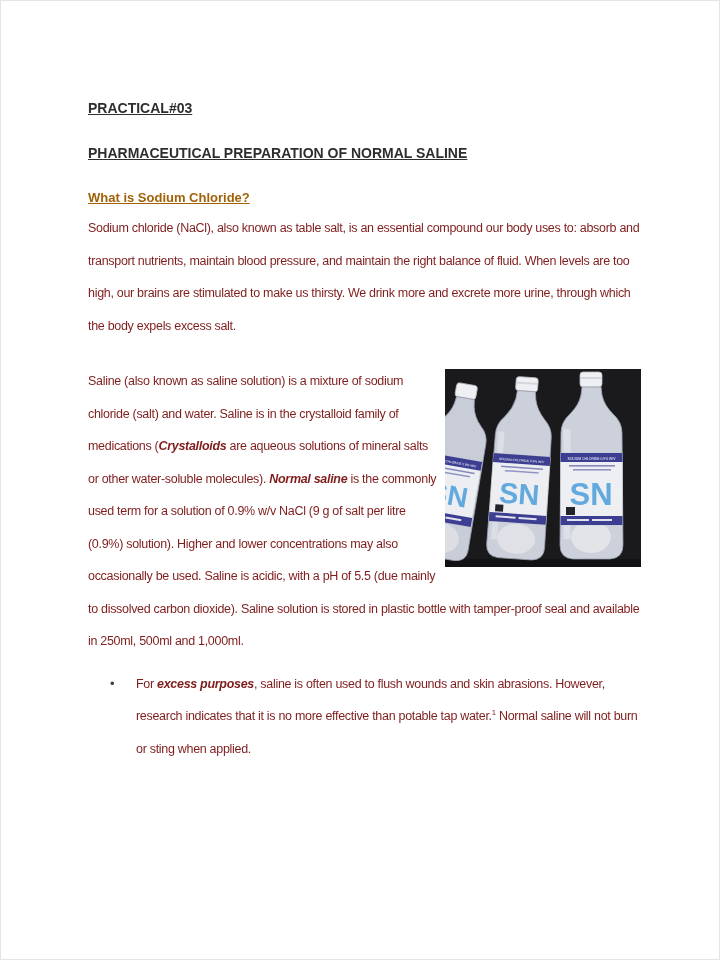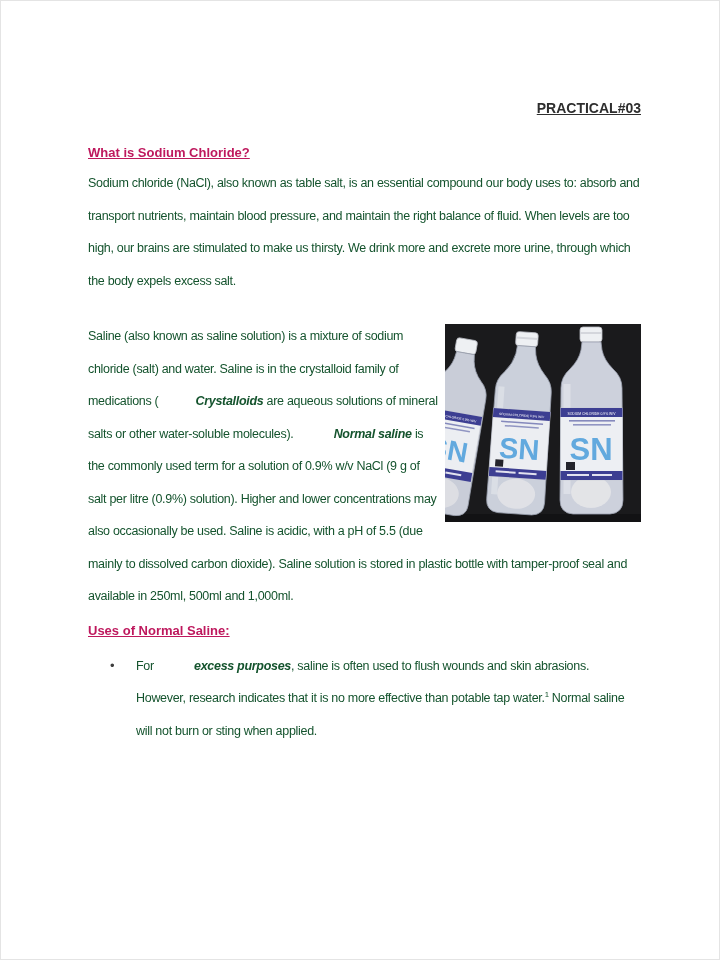--- a/index.html
+++ b/index.html
@@ -4,55 +4,56 @@
 <style>
   html,body{margin:0;padding:0;background:#ffffff;}
   .page{
     position:relative;width:720px;height:960px;background:#ffffff;
     box-shadow:inset 0 0 0 1px #e4e4e4;overflow:hidden;
     font-family:"Liberation Sans", sans-serif;color:#3d3d3d;
   }
   .content{position:absolute;left:88px;top:100px;width:553px;}
   .h1{
     font-size:14px;font-weight:700;text-decoration:underline;
-    line-height:16px;margin:0 0 29px 0;color:#2e2e2e;text-align:right;
+    line-height:16px;margin:0 0 29px 0;color:#2e2e2e;
   }
   .h2{
     font-size:13px;font-weight:700;text-decoration:underline;
-    line-height:15px;margin:0 0 7px 0;color:#be185d;
+    line-height:15px;margin:0 0 7px 0;color:#a16207;
   }
   .para{
     font-size:12.5px;line-height:32.5px;letter-spacing:-0.3px;
-    margin:0;color:#14532d;
+    margin:0;color:#7f1d1d;
   }
   .mb23{margin-bottom:23px;}
   .saline-wrap{margin-bottom:10px;}
   .photo{
     float:right;width:196px;height:198px;margin:4px 0 8px 6px;
     background:#1a1a1c;
   }
   .photo svg{display:block;}
   .clear-heading{clear:both;margin-bottom:12px;}
   .bullet{position:relative;padding-left:48px;}
   .bullet .marker{
     position:absolute;left:22px;top:0;line-height:32.5px;
     font-size:13px;color:#3d3d3d;
   }
   .b{font-weight:700;}
-  .i{font-style:italic;padding-left:37px;}
+  .i{font-style:italic;}
   sup{font-size:0.62em;line-height:0;}
 </style>
 </head>
 <body>
 
 <div class="page">
   <div class="content">
 
     <div class="h1">PRACTICAL#03</div>
 
+    <div class="h1">PHARMACEUTICAL PREPARATION OF NORMAL SALINE</div>
 
     <div class="h2">What is Sodium Chloride?</div>
     <p class="para mb23"><span>Sodium chloride (NaCl), also known as table salt, is an essential compound our body uses to: absorb and transport nutrients, maintain blood pressure, and maintain the right balance of fluid. When levels are too high, our brains are stimulated to make us thirsty. We drink more and excrete more urine, through which the body expels excess salt.</span></p>
 
 
     <div class="saline-wrap">
       <div class="photo">
         <svg viewBox="0 0 196 198" width="196" height="198">
           <rect x="0" y="0" width="196" height="198" fill="#1a1a1c"></rect>
           <rect x="0" y="190" width="196" height="8" fill="#121214"></rect>
@@ -107,21 +108,20 @@
             <rect x="121" y="138" width="9" height="8" fill="#23232b"></rect>
             <rect x="115.5" y="147" width="62" height="9" fill="#3c3e92"></rect>
             <rect x="122" y="150" width="22" height="2" fill="#ffffff" opacity="0.85"></rect>
             <rect x="147" y="150" width="20" height="2" fill="#ffffff" opacity="0.85"></rect>
           </g>
         </svg>
       </div>
       <p class="para"><span>Saline (also known as saline solution) is a mixture of sodium chloride (salt) and water. Saline is in the crystalloid family of medications (</span><span class="b i">Crystalloids</span><span> are aqueous solutions of mineral salts or other water-soluble molecules). </span><span class="b i">Normal saline</span><span> is the commonly used term for a solution of 0.9% w/v NaCl (9 g of salt per litre (0.9%) solution). Higher and lower concentrations may also occasionally be used. Saline is acidic, with a pH of 5.5 (due mainly to dissolved carbon dioxide). Saline solution is stored in plastic bottle with tamper-proof seal and available in 250ml, 500ml and 1,000ml.</span></p>
     </div>
 
-    <div class="h2 clear-heading">Uses of Normal Saline:</div>
 
     <div class="bullet">
       <span class="marker">•</span>
       <p class="para"><span>For </span><span class="b i">excess purposes</span><span>, saline is often used to flush wounds and skin abrasions. However, research indicates that it is no more effective than potable tap water.</span><sup>1</sup><span> Normal saline will not burn or sting when applied.</span></p>
     </div>
 
   </div>
 </div>
 
 </body></html>

